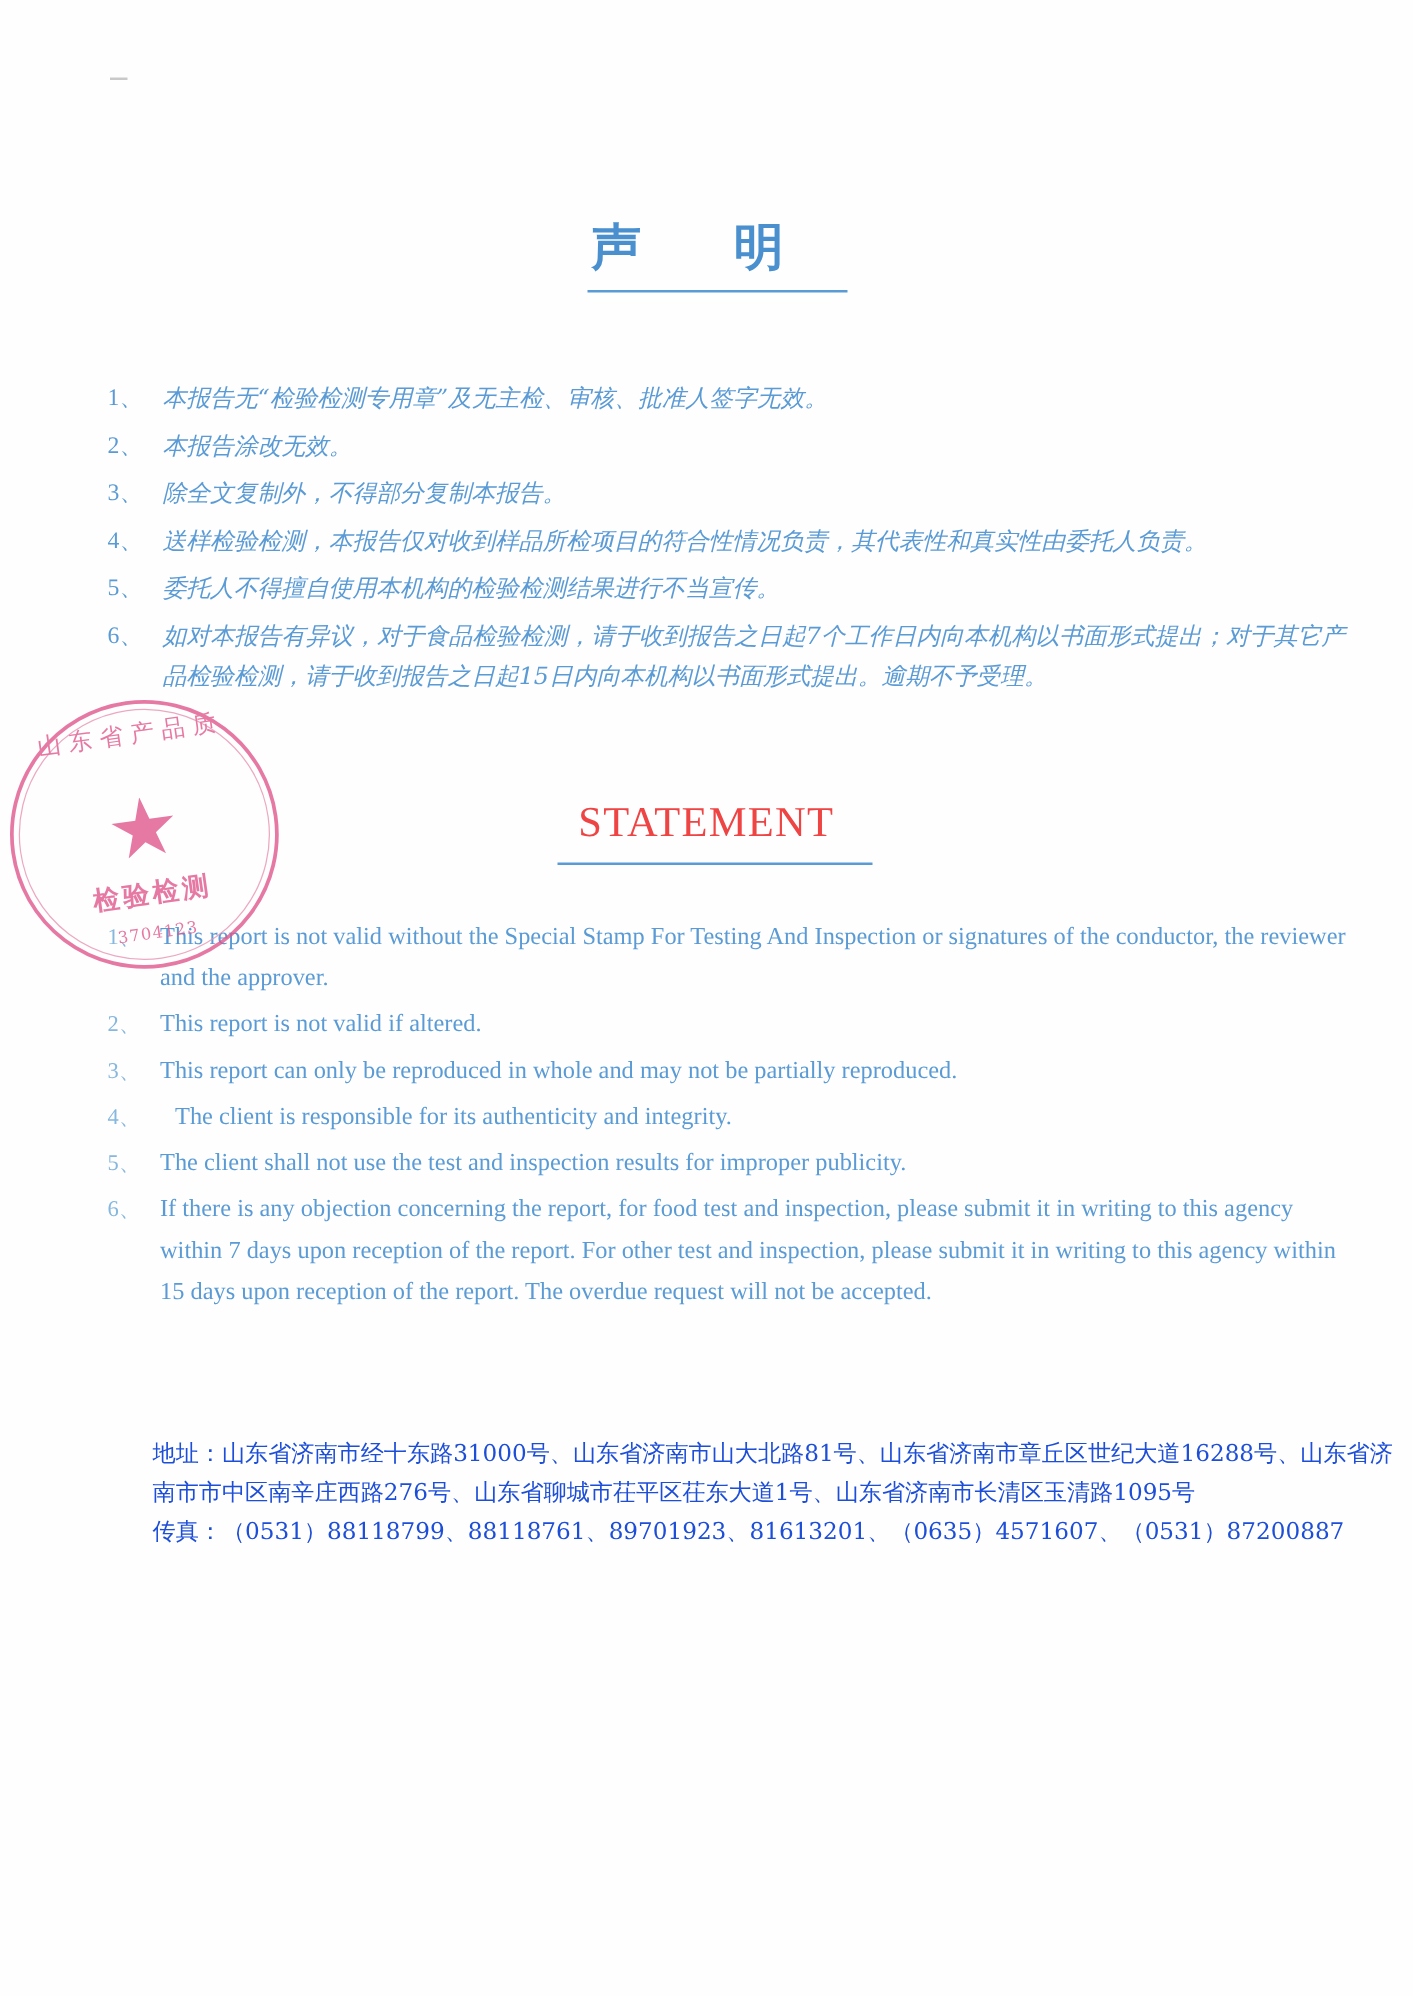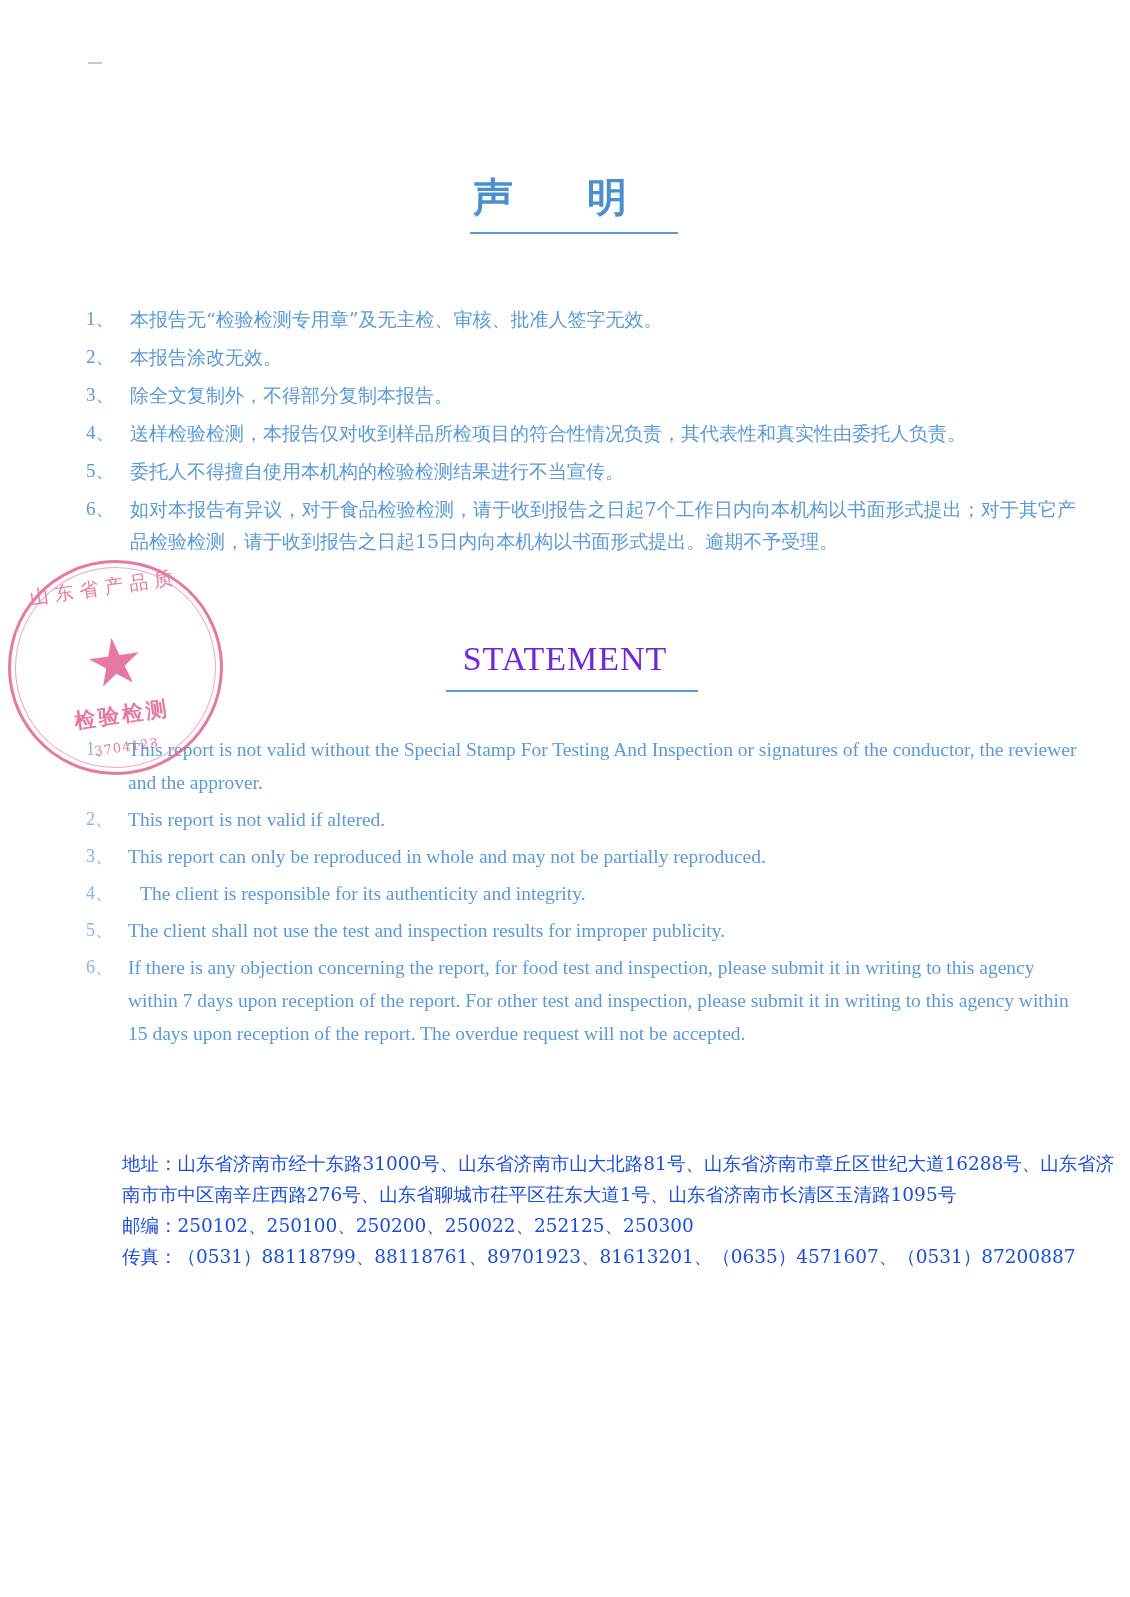--- a/index.html
+++ b/index.html
@@ -46,21 +46,21 @@
 
   .en-title {
     position: absolute;
     top: 640px;
     left: 0;
     width: 1130px;
     text-align: center;
     font-family: "Liberation Serif", serif;
     font-size: 34px;
     letter-spacing: 1px;
-    color: #6d28d9;
+    color: #ef4444;
   }
   .en-title-underline {
     position: absolute;
     top: 690px;
     left: 446px;
     width: 252px;
     height: 2px;
     background: #5b9bd5;
   }
 
@@ -81,20 +81,21 @@
     color: #5b9bd5;
   }
   .cn-item .num {
     flex: 0 0 44px;
     font-family: "Liberation Serif", serif;
     font-size: 19px;
   }
   .cn-item .txt {
     flex: 1 1 auto;
     text-align: justify;
+    font-style: italic;
   }
 
   .en-list {
     position: absolute;
     top: 733px;
     left: 86px;
     width: 995px;
   }
   .en-item {
     display: flex;
@@ -269,21 +270,20 @@
       <span class="txt">The client shall not use the test and inspection results for improper publicity.</span>
     </div>
     <div class="en-item">
       <span class="num">6、</span>
       <span class="txt">If there is any objection concerning the report, for food test and inspection, please submit it in writing to this agency within 7 days upon reception of the report. For other test and inspection, please submit it in writing to this agency within 15 days upon reception of the report. The overdue request will not be accepted.</span>
     </div>
   </div>
 
   <div class="footer">
     <span class="row">地址：山东省济南市经十东路31000号、山东省济南市山大北路81号、山东省济南市章丘区世纪大道16288号、山东省济南市市中区南辛庄西路276号、山东省聊城市茌平区茌东大道1号、山东省济南市长清区玉清路1095号</span>
-    <span class="row">邮编：250102、250100、250200、250022、252125、250300</span>
     <span class="row">传真：（0531）88118799、88118761、89701923、81613201、（0635）4571607、（0531）87200887</span>
   </div>
 
   <div class="stamp">
     <div class="ring"></div>
     <div class="ring2"></div>
     <div class="arc-top">山东省产品质</div>
     <div class="star"></div>
     <div class="arc-bottom">检验检测</div>
     <div class="code">3704123</div>

